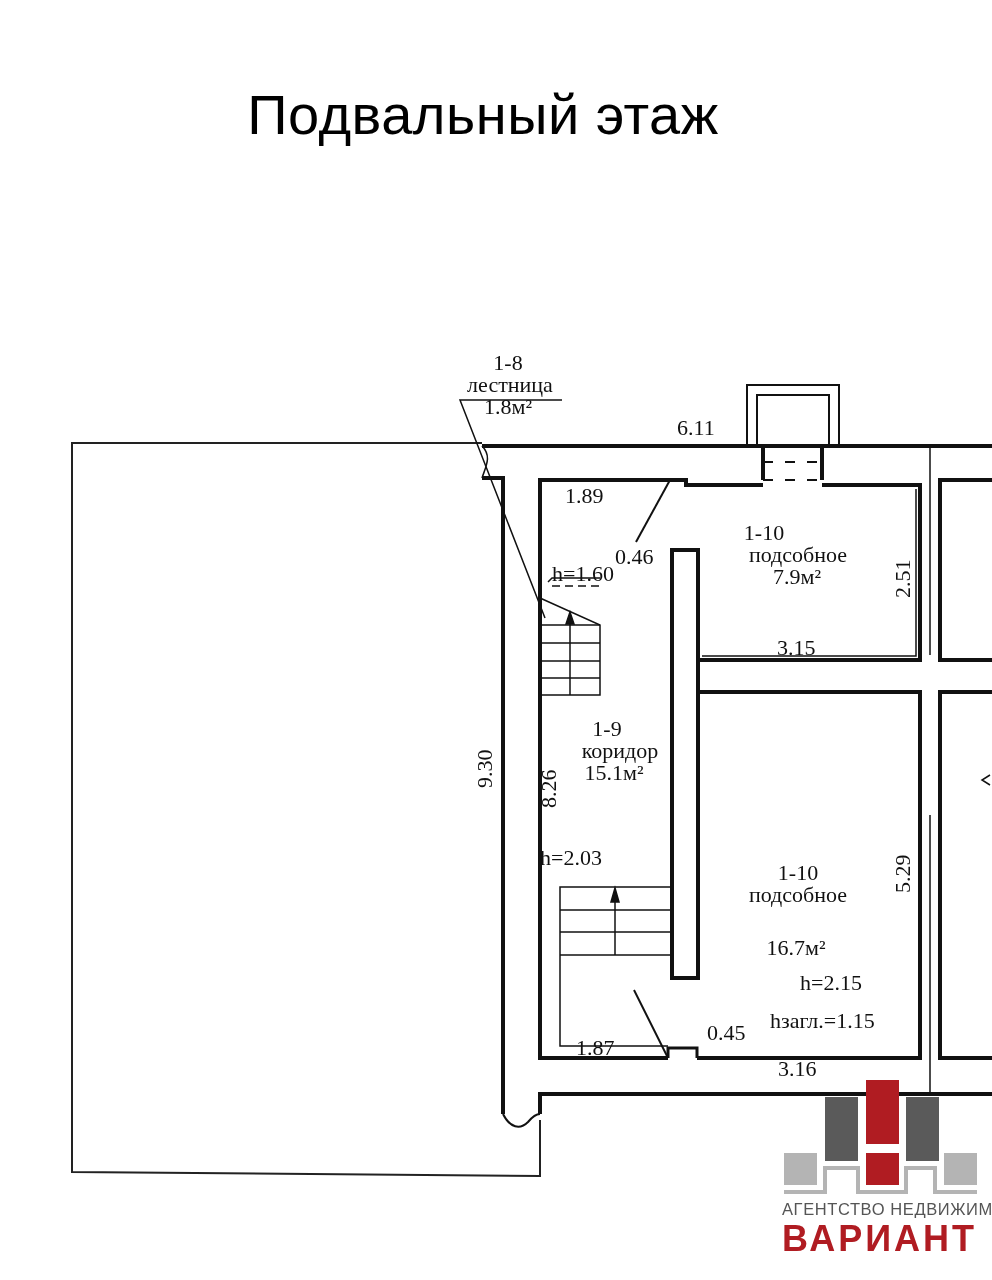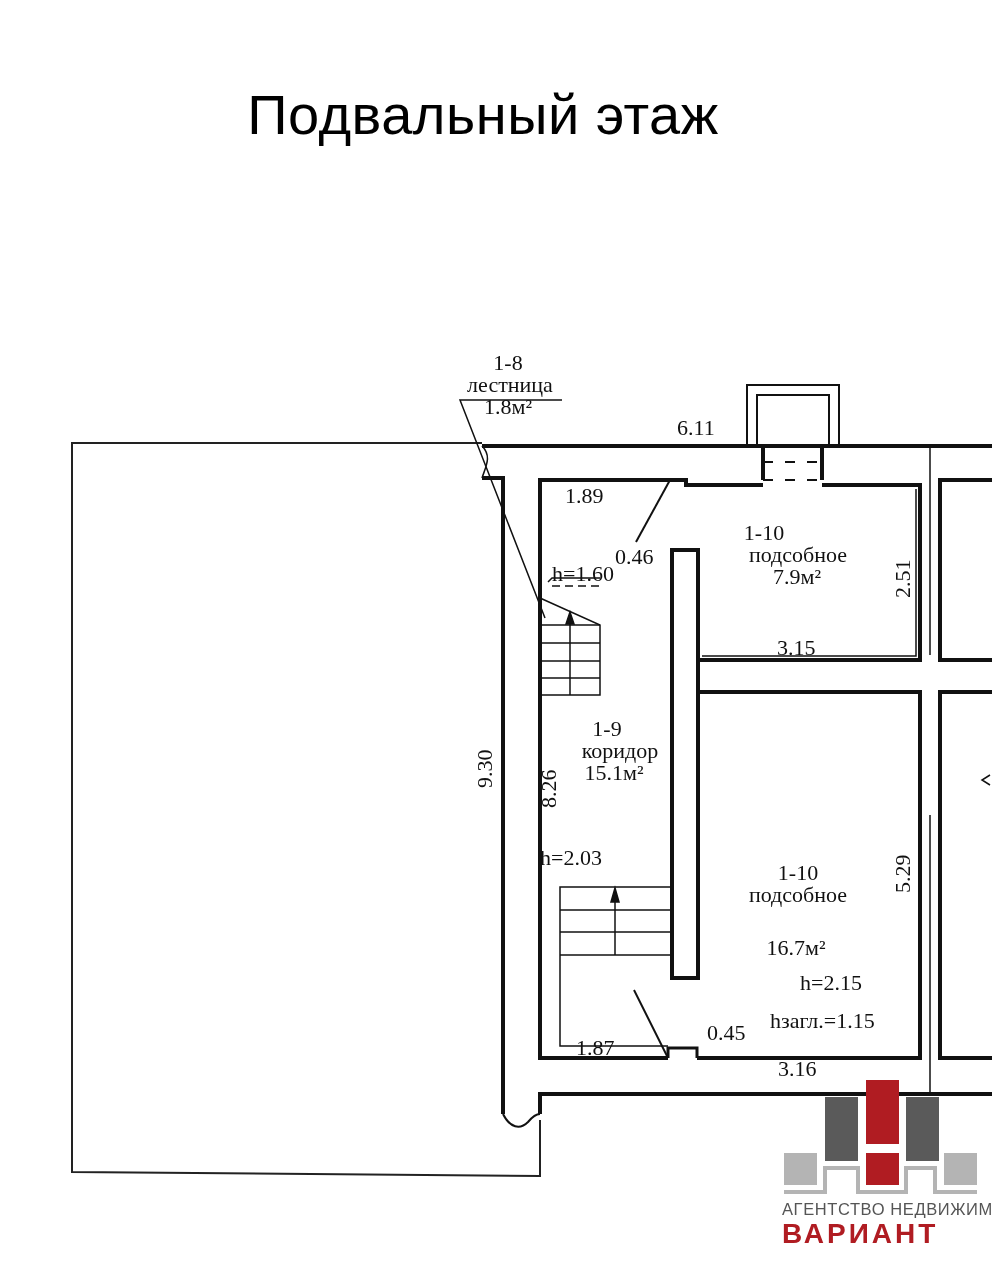--- a/index.html
+++ b/index.html
@@ -3,21 +3,21 @@
 <meta charset="utf-8">
 <style>
   html,body{margin:0;padding:0;background:#ffffff;}
   body{width:992px;height:1280px;position:relative;overflow:hidden;font-family:"Liberation Serif",serif;color:#111;}
   .title{position:absolute;left:0;top:82px;width:966px;text-align:center;font-family:"Liberation Sans",sans-serif;font-weight:normal;font-size:56px;color:#000;letter-spacing:0.5px;}
   svg.plan{position:absolute;left:0;top:0;}
   .lbl{position:absolute;font-family:"Liberation Serif",serif;font-size:22px;color:#111;white-space:nowrap;line-height:1;}
   .c{text-align:center;transform:translateX(-50%);}
   .rot{transform-origin:left top;transform:rotate(-90deg);}
   .logo-t1{position:absolute;left:782px;top:1200px;font-family:"Liberation Sans",sans-serif;font-size:16.5px;letter-spacing:0.6px;color:#555;white-space:nowrap;}
-  .logo-t2{position:absolute;left:782px;top:1218px;font-family:"Liberation Sans",sans-serif;font-weight:bold;font-size:28px;letter-spacing:3px;color:#b01c22;white-space:nowrap;text-align:center;}
+  .logo-t2{position:absolute;left:782px;top:1218px;font-family:"Liberation Sans",sans-serif;font-weight:bold;font-size:36px;letter-spacing:3px;color:#b01c22;white-space:nowrap;text-align:center;}
 </style>
 </head>
 <body>
 
 <div class="title">Подвальный этаж</div>
 
 <svg class="plan" width="992" height="1280" viewBox="0 0 992 1280">
 
   <polyline points="482,443 72,443 72,1172 540,1176 540,1120" fill="none" stroke="#222" stroke-width="2"></polyline>
 

